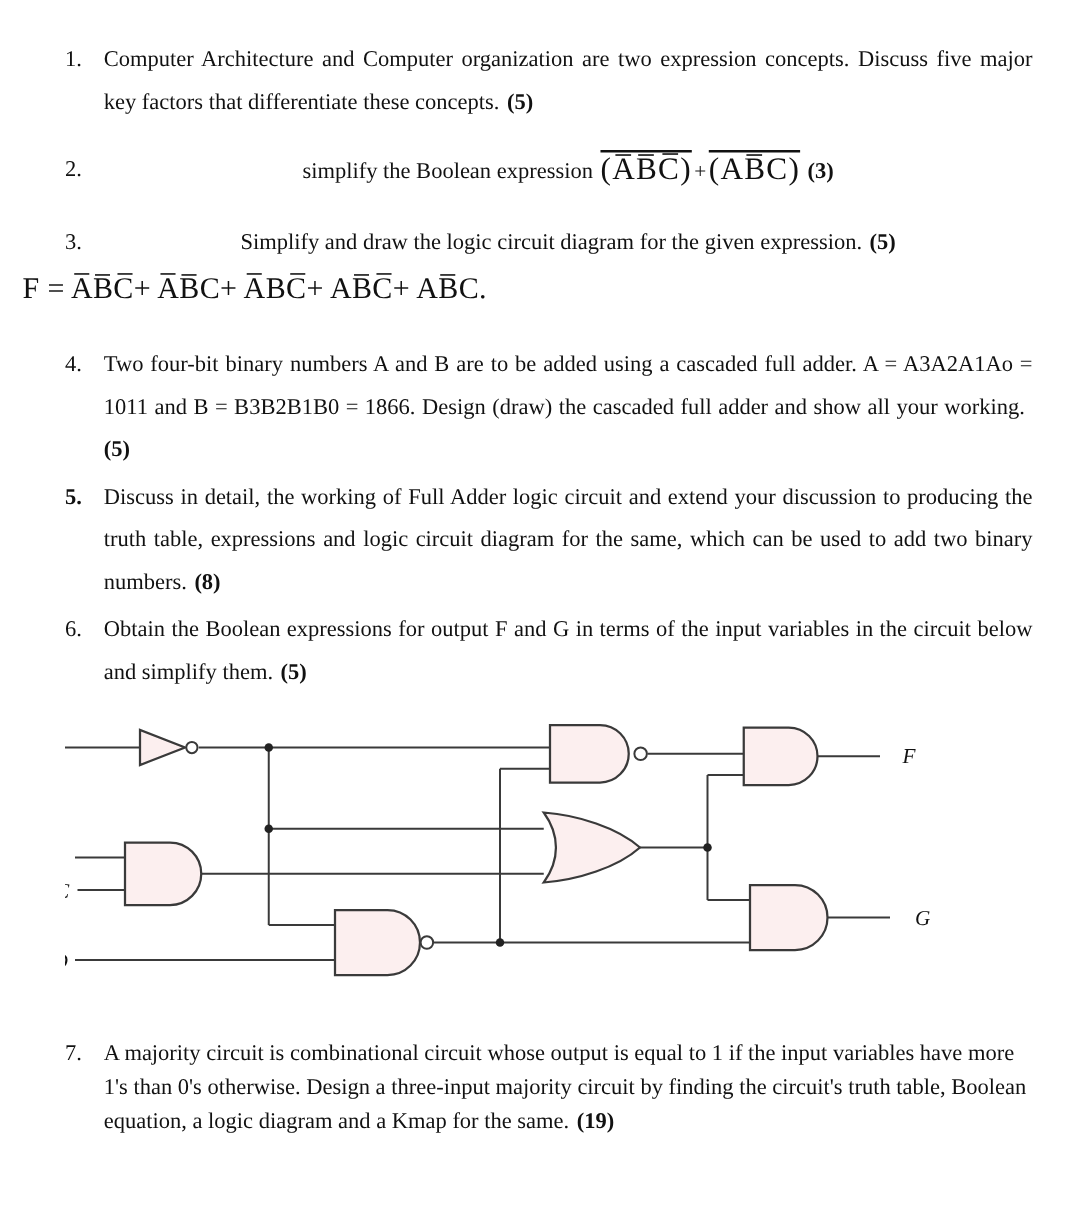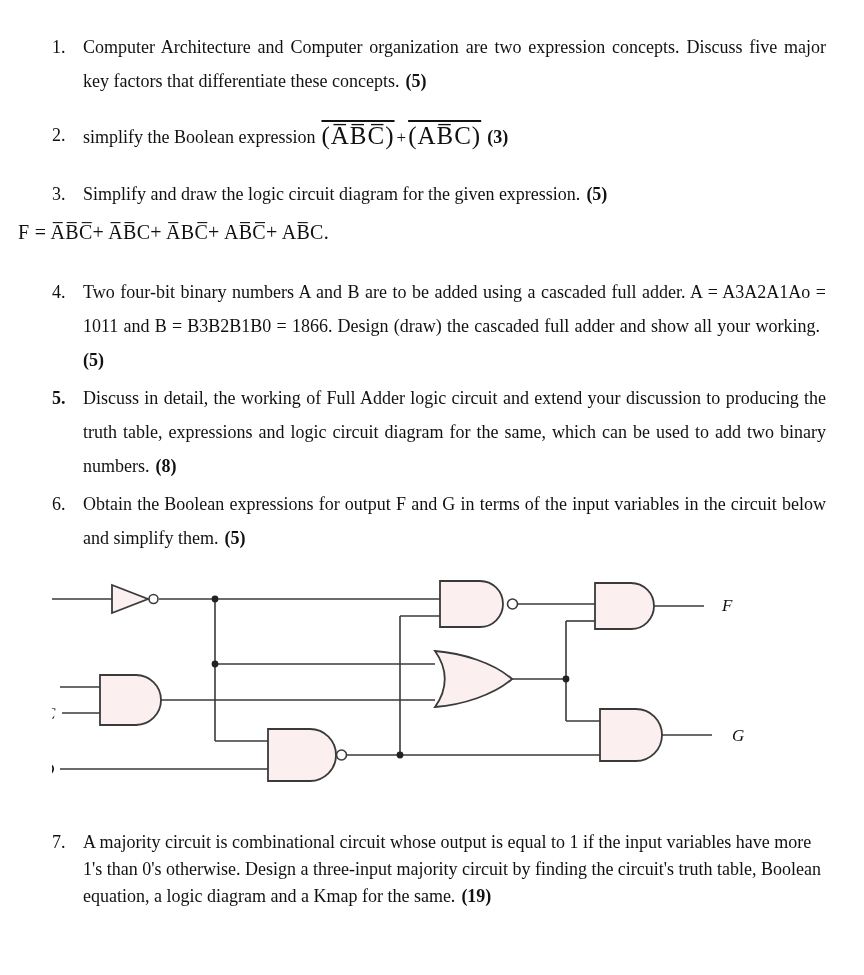--- a/index.html
+++ b/index.html
@@ -18,21 +18,21 @@
   .qnum {
     width:31px; flex-shrink:0;
     font-size:18px; line-height:34px;
   }
   .qnum.bold { font-weight:bold; }
   .qbody {
     flex:1;
     font-size:18px; line-height:34px;
     text-align:justify;
   }
-  .qbody.nojust { text-align:left; }
+  .qbody.nojust { text-align:center; }
   .marks { font-weight:bold; white-space:nowrap; }
   .sp { display:inline-block; width:6px; }
   
   .q1 { margin-bottom:20px; }
   .q2 { margin-bottom:22px; }
   .q3 { margin-bottom:0; }
   .q4 { margin-bottom:4px; }
   .q5 { margin-bottom:4px; }
   .q6 { margin-bottom:0; }
   .q7 { margin-top:6px; }
@@ -41,21 +41,21 @@
   
   .ov { text-decoration:overline; }
   .expr-big {
     font-size:25px; line-height:34px;
     position:relative; top:1px;
     letter-spacing:1px;
   }
   .expr-plus { font-size:17px; padding:0 2px; }
   .f-expr {
     margin:4px 0 26px -34px;
-    font-size:20px; line-height:34px;
+    font-size:24px; line-height:34px;
     letter-spacing:0.3px;
   }
   
   .circuit-wrap { margin:14px 0 6px 0; }
   svg text.lbl {
     font-family:"Liberation Serif","DejaVu Serif",serif;
     font-style:italic; font-size:17px; fill:#111;
   }
 </style>
 </head>

